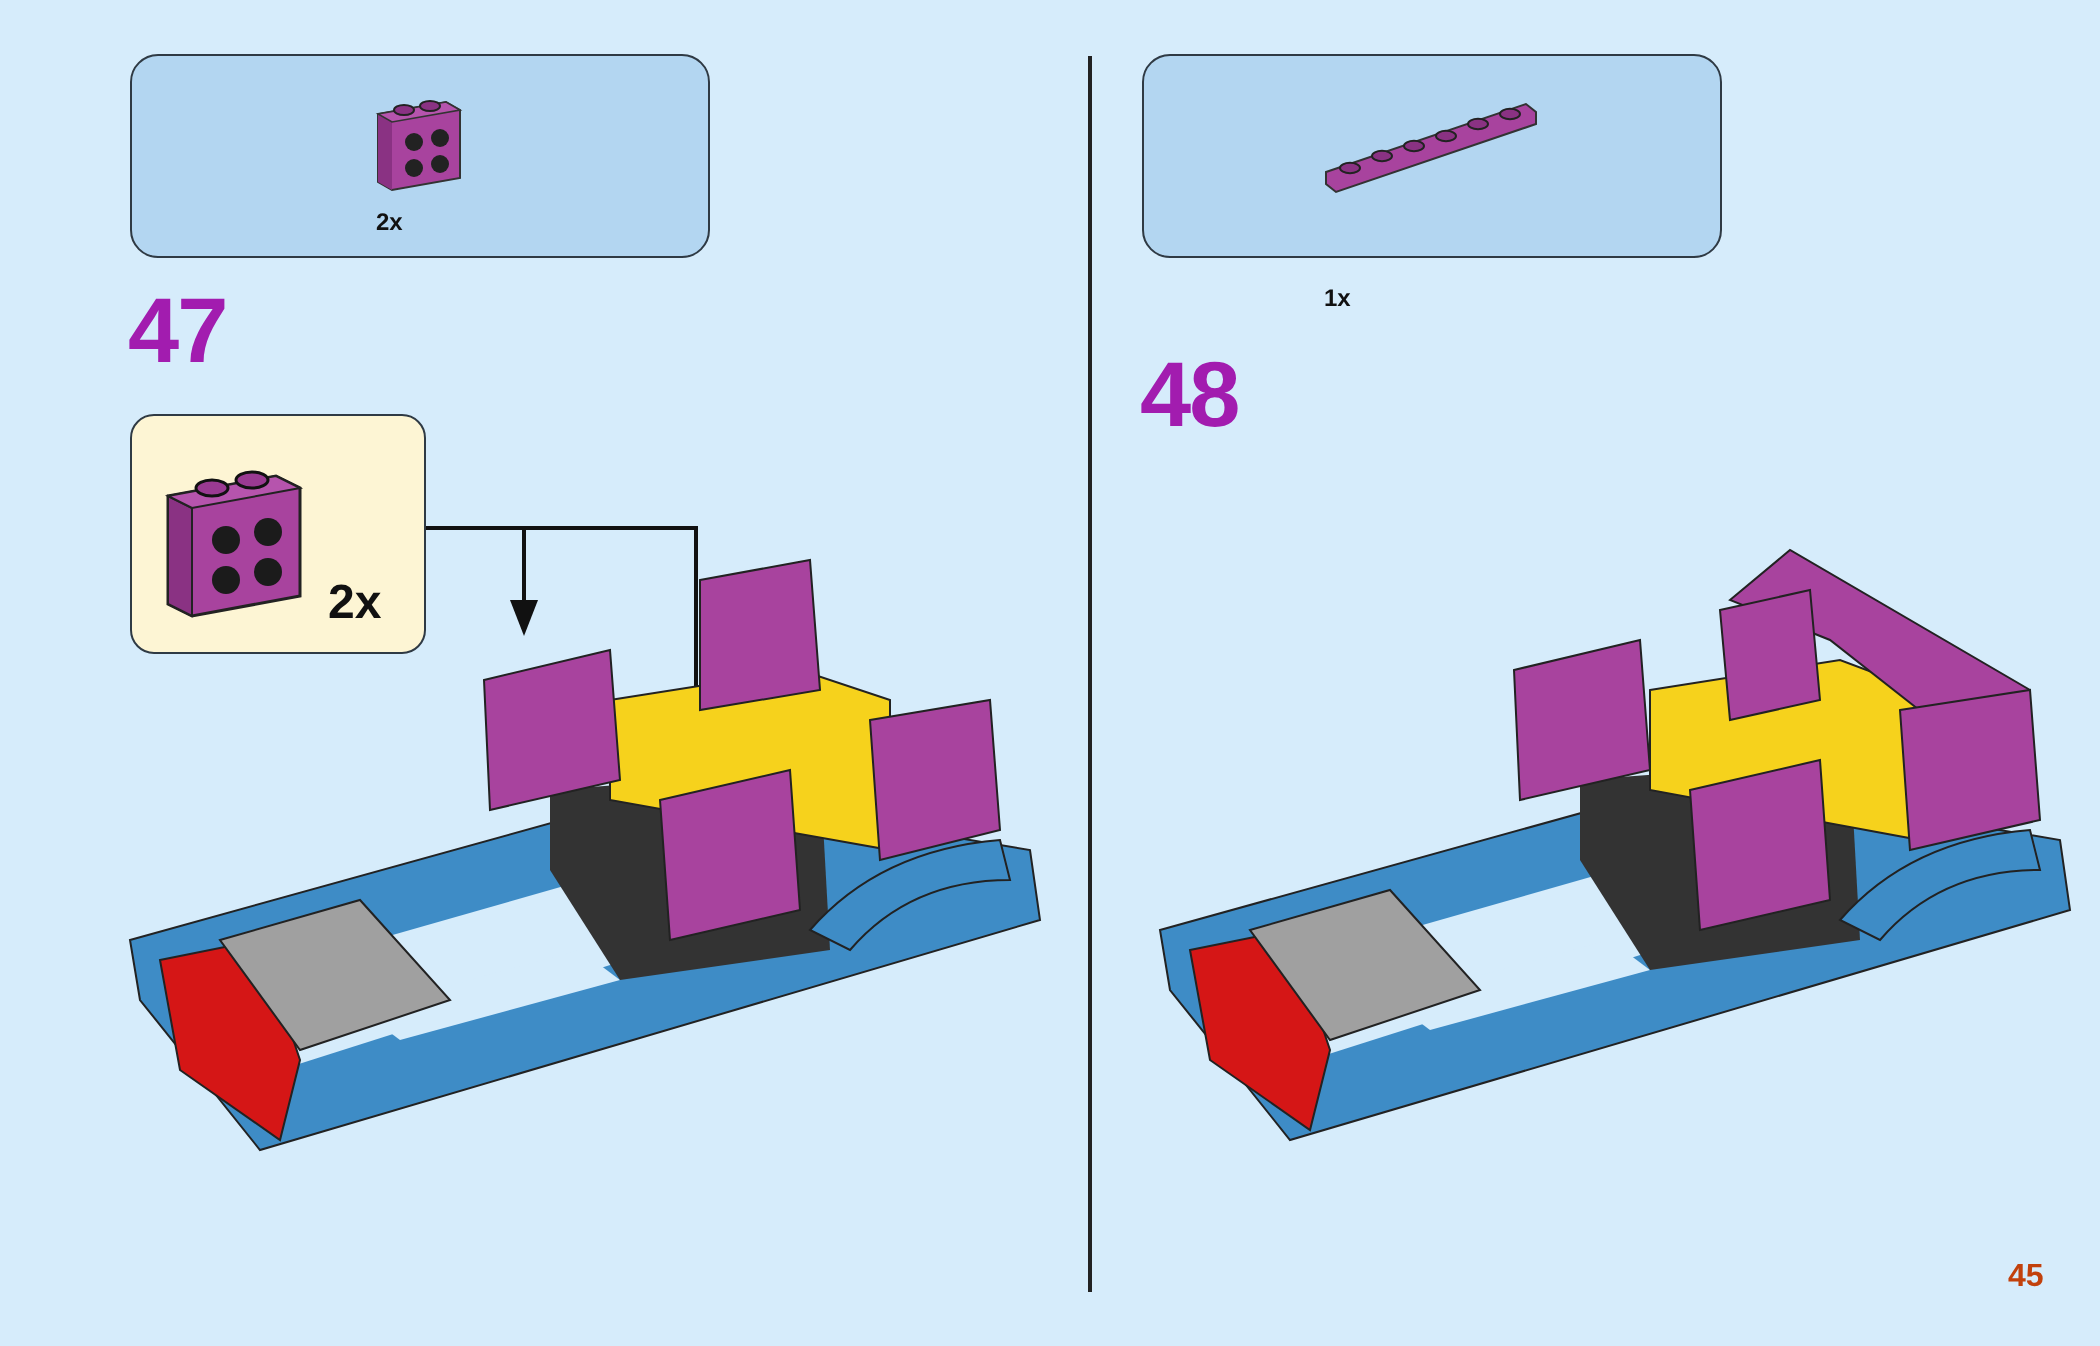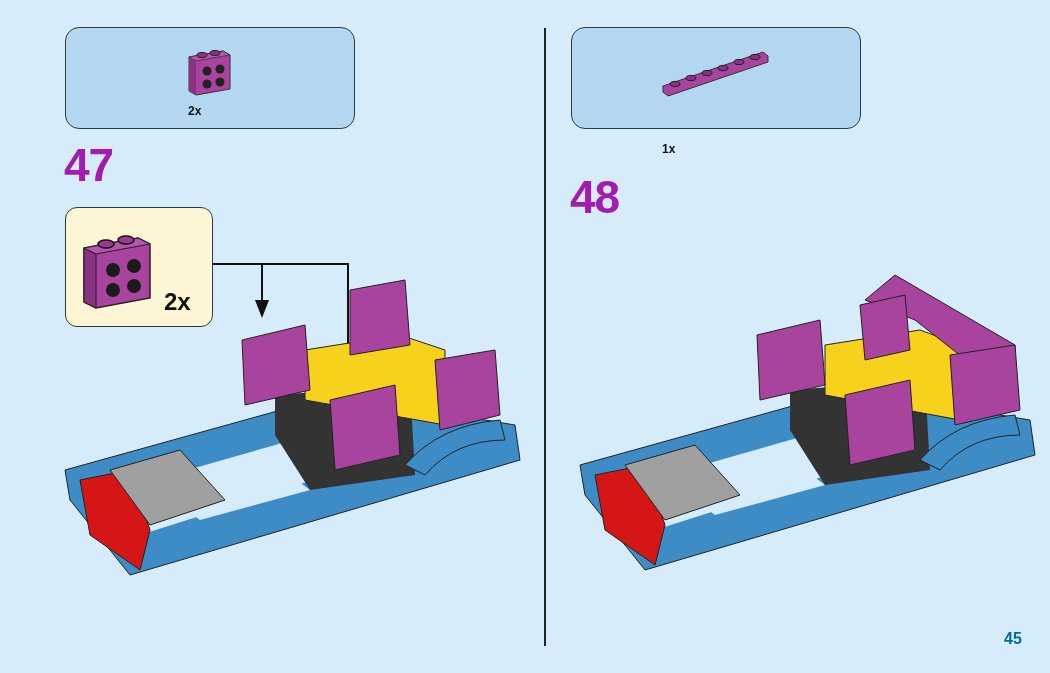--- a/index.html
+++ b/index.html
@@ -3,21 +3,21 @@
 <meta charset="utf-8">
 <style>
   html,body{margin:0;padding:0;}
   body{width:1050px;height:673px;background:#d6ecfb;position:relative;overflow:hidden;font-family:"Liberation Sans",sans-serif;}
   .parts-box{position:absolute;background:#b3d6f1;border:1.5px solid #2f3a44;border-radius:14px;box-sizing:border-box;}
   .qty{position:absolute;font-weight:bold;font-size:12px;color:#111;}
   .step-num{position:absolute;font-weight:bold;font-size:46px;color:#a21caf;letter-spacing:-1px;}
   .divider{position:absolute;left:544px;top:28px;width:2px;height:618px;background:#222;}
   .callout{position:absolute;left:65px;top:207px;width:148px;height:120px;background:#fdf5d4;border:1.5px solid #2f3a44;border-radius:12px;box-sizing:border-box;}
   .callout-qty{position:absolute;left:98px;top:80px;font-weight:bold;font-size:24px;color:#111;}
-  .page-num{position:absolute;left:1004px;top:630px;font-weight:bold;font-size:16px;color:#0369a1;}
+  .page-num{position:absolute;left:1004px;top:630px;font-weight:bold;font-size:16px;color:#c2410c;}
   svg{position:absolute;overflow:visible;}
 </style>
 </head>
 <body>
 
 <div class="parts-box" style="left:65px;top:27px;width:290px;height:102px;">
   <svg style="left:120px;top:15px;" width="50" height="55" viewBox="0 0 50 55">
     <polygon points="3,14 37,8 44,12 44,46 10,52 3,48" fill="#a8439e" stroke="#333" stroke-width="1"></polygon>
     <polygon points="3,14 10,18 10,52 3,48" fill="#8a3283"></polygon>
     <polygon points="3,14 37,8 44,12 10,18" fill="#b654ad" stroke="#333" stroke-width="0.8"></polygon>

